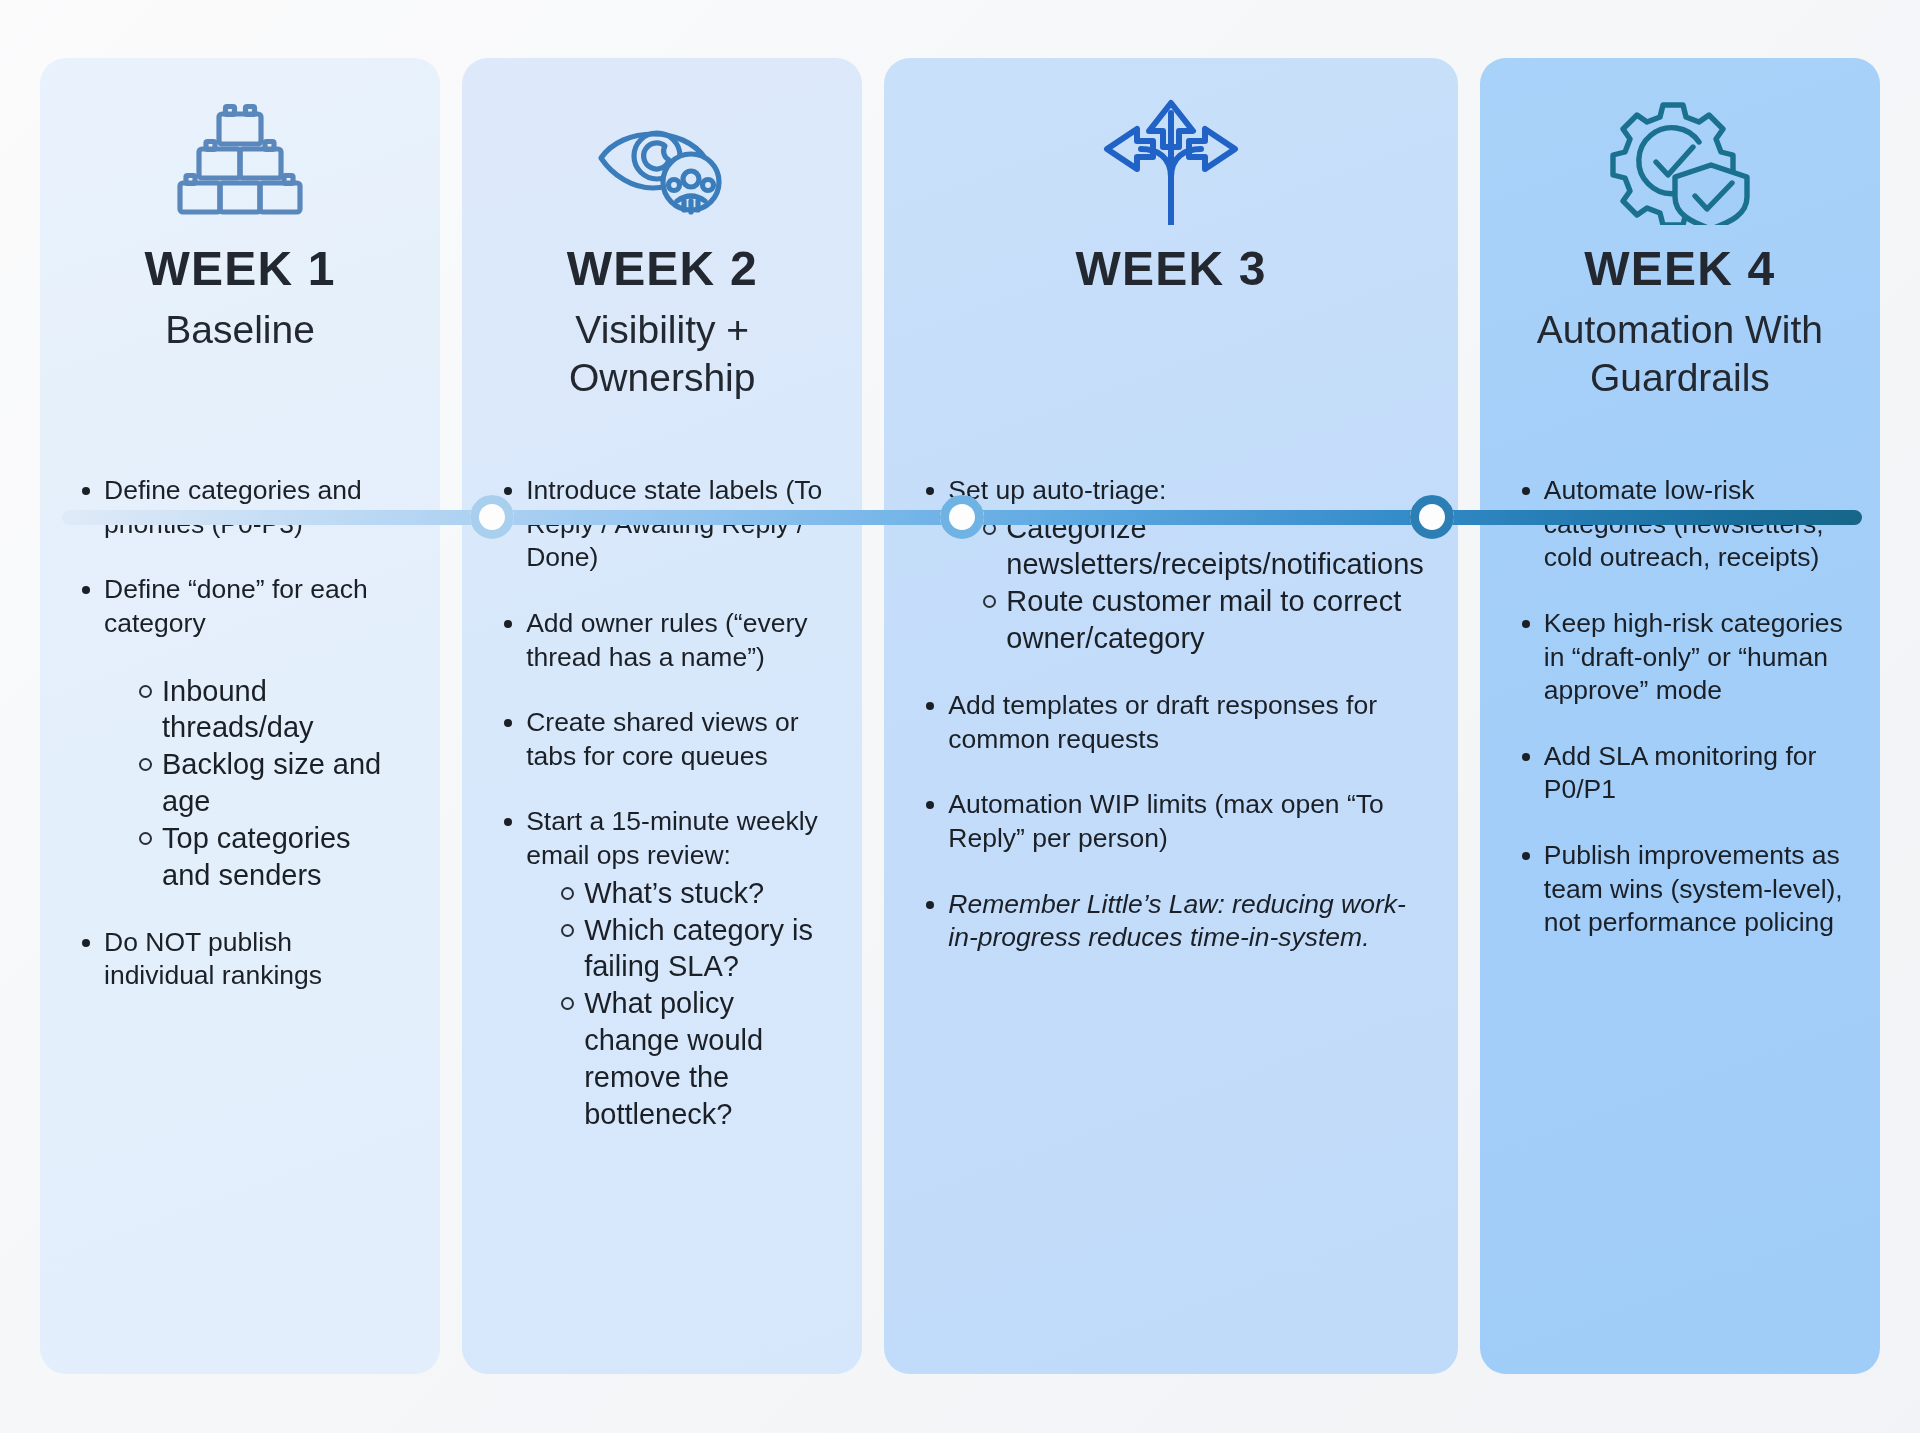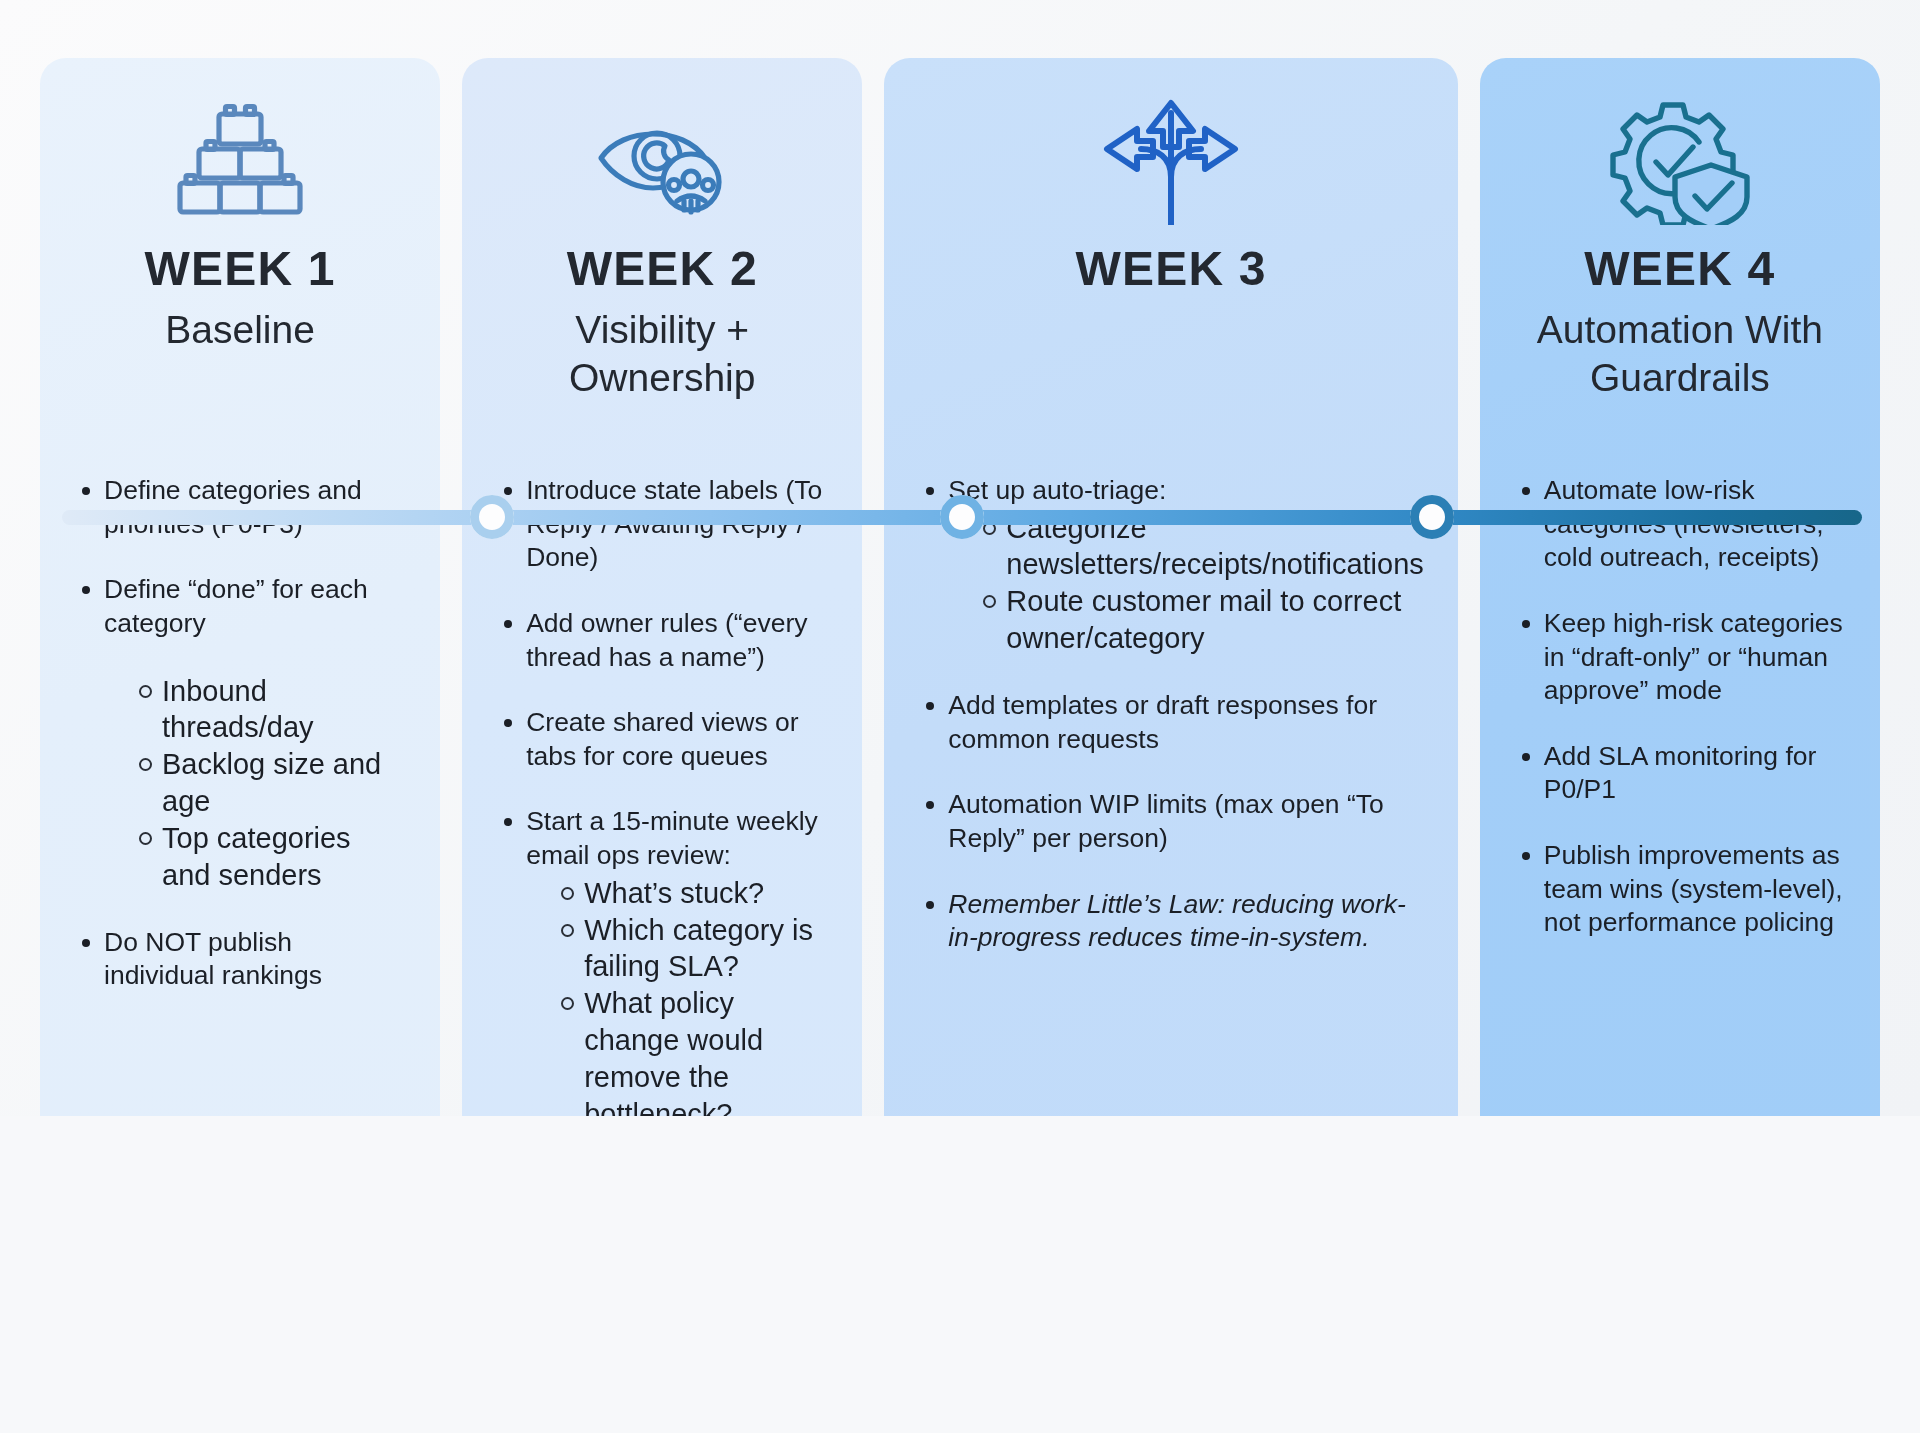--- a/index.html
+++ b/index.html
@@ -7,21 +7,21 @@
   html, body {
     width: 1920px;
     height: 1433px;
     background: #f7f8fa;
     font-family: "Liberation Sans", sans-serif;
   }
 
   #board {
     position: relative;
     width: 1920px;
-    height: 1116px;
+    height: 1433px;
     background: linear-gradient(135deg, #fbfbfc 0%, #f4f6f8 55%, #f1f3f6 100%);
     overflow: hidden;
   }
 
   
   .cards {
     position: absolute;
     left: 40px;
     top: 58px;
     width: 1840px;

